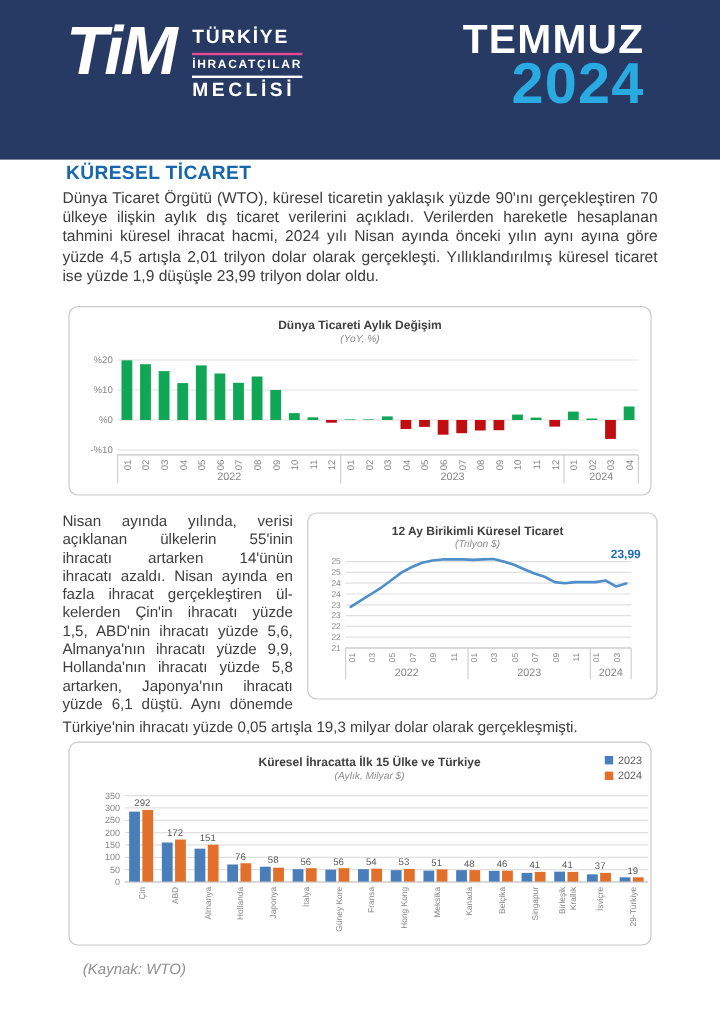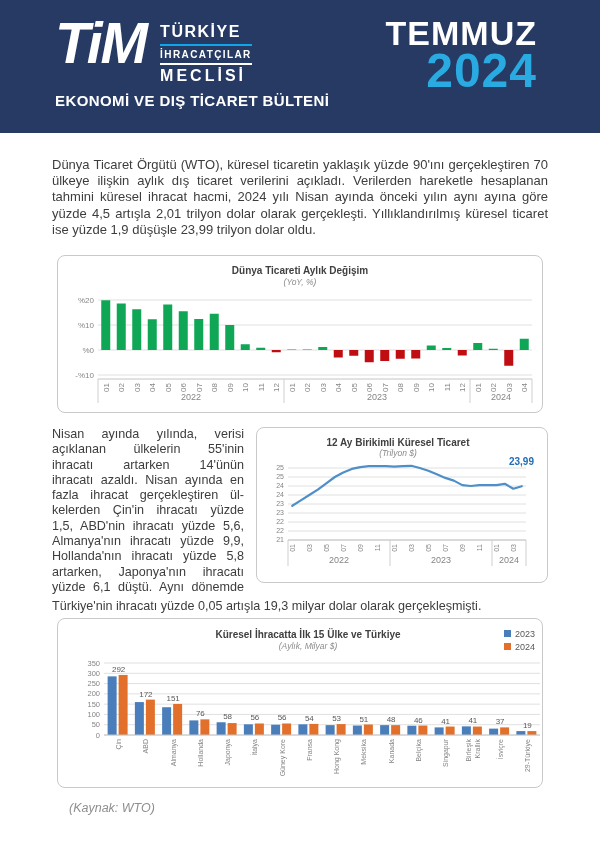--- a/index.html
+++ b/index.html
@@ -5,21 +5,21 @@
   html,body{margin:0;padding:0;background:#ffffff;}
   body{font-family:"Liberation Sans",sans-serif;}
   .page{position:relative;width:600px;height:849px;background:#ffffff;overflow:hidden;}
 
   
   header{position:absolute;top:0;left:0;right:0;height:133px;background:#263A64;color:#fff;}
   .logo-row{position:absolute;left:55px;top:16px;display:flex;align-items:flex-start;}
   .tim{font-size:57px;font-weight:bold;font-style:italic;line-height:0.95;letter-spacing:-2px;}
   .logo-stack{display:inline-block;margin-left:14px;margin-top:7px;}
   .logo-stack span{display:block;}
-  .l1{font-size:16px;font-weight:bold;letter-spacing:1.5px;padding-bottom:3px;border-bottom:2px solid #0ea5e9;}
+  .l1{font-size:16px;font-weight:bold;letter-spacing:1.5px;padding-bottom:3px;border-bottom:2px solid #ec4899;}
   .l2{font-size:10px;font-weight:bold;letter-spacing:1.4px;padding:3px 0;border-bottom:2px solid #fff;}
   .l3{font-size:16px;font-weight:bold;letter-spacing:3px;padding-top:2px;}
   .bulletin{position:absolute;left:55px;top:92px;font-size:15px;font-weight:bold;letter-spacing:.4px;}
   .issue{position:absolute;right:63px;top:16px;text-align:right;}
   .issue .month{font-size:34px;font-weight:bold;letter-spacing:1px;line-height:1;}
   .issue .year{font-size:48px;font-weight:bold;color:#29ABE2;line-height:.95;letter-spacing:1px;margin-top:-2px;}
 
   
   .section-title{position:absolute;top:136px;left:55px;margin:0;font-size:16px;font-weight:bold;color:#1667AE;letter-spacing:.3px;}
   .para1{position:absolute;top:157px;left:52px;width:496px;margin:0;font-size:13px;line-height:16.2px;color:#3D3D3D;text-align:justify;}
@@ -48,27 +48,27 @@
 
   <header>
     <div class="logo-row">
       <span class="tim">TiM</span>
       <span class="logo-stack">
         <span class="l1">TÜRKİYE</span>
         <span class="l2">İHRACATÇILAR</span>
         <span class="l3">MECLİSİ</span>
       </span>
     </div>
-    <div class="bulletin">EKONOMİ VE DIŞ TİCARET BÜLTENİ</div>
     <div class="issue">
       <div class="month">TEMMUZ</div>
       <div class="year">2024</div>
     </div>
   </header>
 
+  <h1 class="section-title">KÜRESEL TİCARET</h1>
 
   <p class="para1">Dünya Ticaret Örgütü (WTO), küresel ticaretin yaklaşık yüzde 90'ını gerçekleştiren 70 ülkeye ilişkin aylık dış ticaret verilerini açıkladı. Verilerden hareketle hesaplanan tahmini küresel ihracat hacmi, 2024 yılı Nisan ayında önceki yılın aynı ayına göre yüzde 4,5 artışla 2,01 trilyon dolar olarak gerçekleşti. Yıllıklandırılmış küresel ticaret ise yüzde 1,9 düşüşle 23,99 trilyon dolar oldu.</p>
 
   <div class="chart-card card1">
     <div>
         <svg width="476" height="144" viewBox="0 0 476 144">
           <text x="238" y="12" text-anchor="middle" font-size="10" font-weight="bold" fill="#404040">Dünya Ticareti Aylık Değişim</text>
           <text x="238" y="23" text-anchor="middle" font-size="8.5" font-style="italic" fill="#8C8C8C">(YoY, %)</text>
           <line x1="36" y1="38" x2="470" y2="38" stroke="#E0E0E0"></line>
           <text x="32" y="40.8" text-anchor="end" font-size="8" fill="#858585">%20</text>

